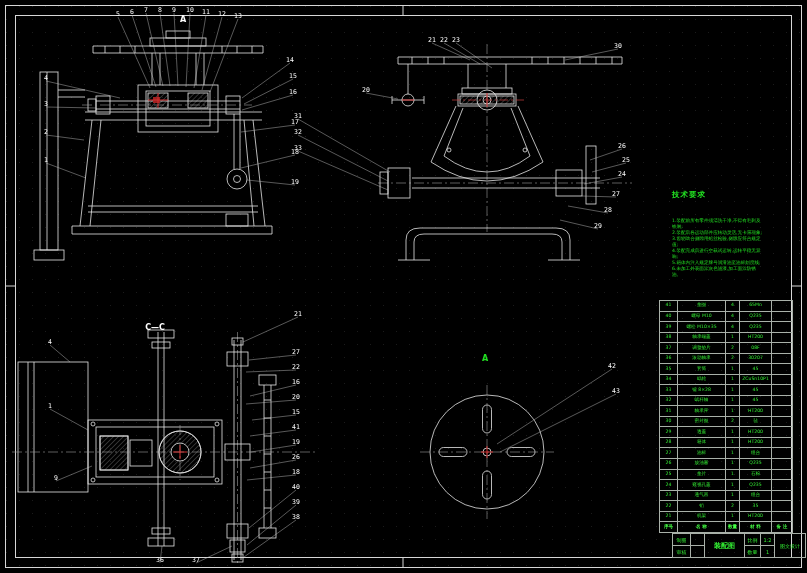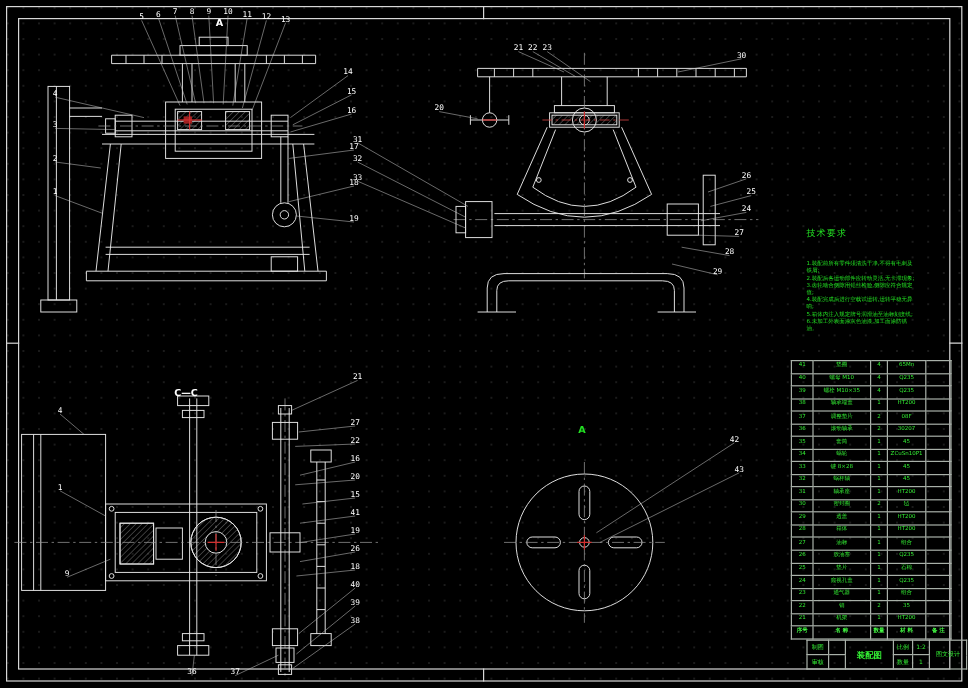--- a/index.html
+++ b/index.html
@@ -12,21 +12,21 @@
   .thin{stroke:#d7d7d7;stroke-width:1;fill:none;}
   .cl{stroke:#9a9a9a;stroke-width:0.6;stroke-dasharray:10 3 2 3;}
   .clred{stroke:#c94040;stroke-width:0.7;stroke-dasharray:8 3 2 3;}
   .red{stroke:#d03030;stroke-width:1;}
   .leader{stroke:#c4c4c4;stroke-width:0.45;}
   .callout{fill:#ffffff;font-size:6.5px;text-anchor:middle;font-family:"DejaVu Sans Mono",monospace;}
   .seclabel{font-size:8px;text-anchor:middle;font-weight:bold;font-family:"DejaVu Sans",sans-serif;}
   .watermark{position:absolute;left:330px;top:264px;color:#ededed;font-size:24px;font-weight:bold;
              letter-spacing:6px;white-space:nowrap;}
   .tech{position:absolute;left:672px;top:190px;width:92px;color:#22e022;}
-  .tech-title{font-size:7.5px;font-weight:normal;margin-bottom:18px;letter-spacing:1px;}
+  .tech-title{font-size:7.5px;font-weight:bold;margin-bottom:18px;letter-spacing:1px;}
   .tech-line{font-size:4.6px;line-height:6px;color:#22e022;}
   .bom{position:absolute;left:659px;top:300px;width:133px;height:233px;}
   .bom table{width:133px;height:233px;border-collapse:collapse;table-layout:fixed;}
   .bom td{border:0.6px solid #a8b0a8;color:#33ee33;font-size:4.6px;line-height:1;
           padding:0 1px;height:9px;overflow:hidden;white-space:nowrap;text-align:center;}
   .bom td.bom-h{color:#44ff44;font-weight:bold;}
   .titleblock{position:absolute;left:659px;top:533px;width:133px;height:43px;padding-left:13px;}
   .titleblock table{width:133px;height:25px;border-collapse:collapse;table-layout:fixed;}
   .titleblock td{border:0.6px solid #a8b0a8;color:#33ee33;font-size:5px;padding:0;
                  text-align:center;overflow:hidden;white-space:nowrap;}

